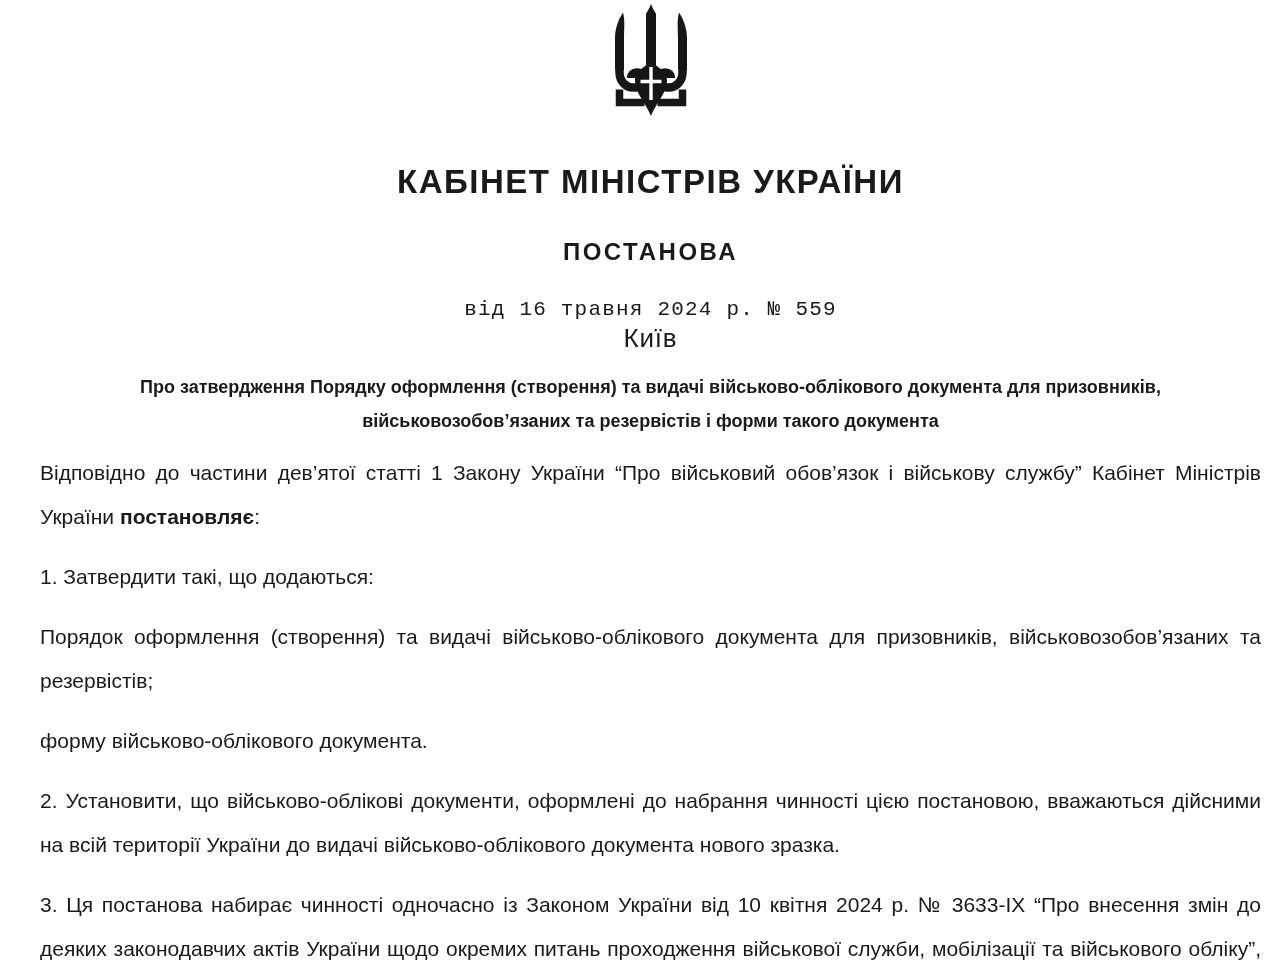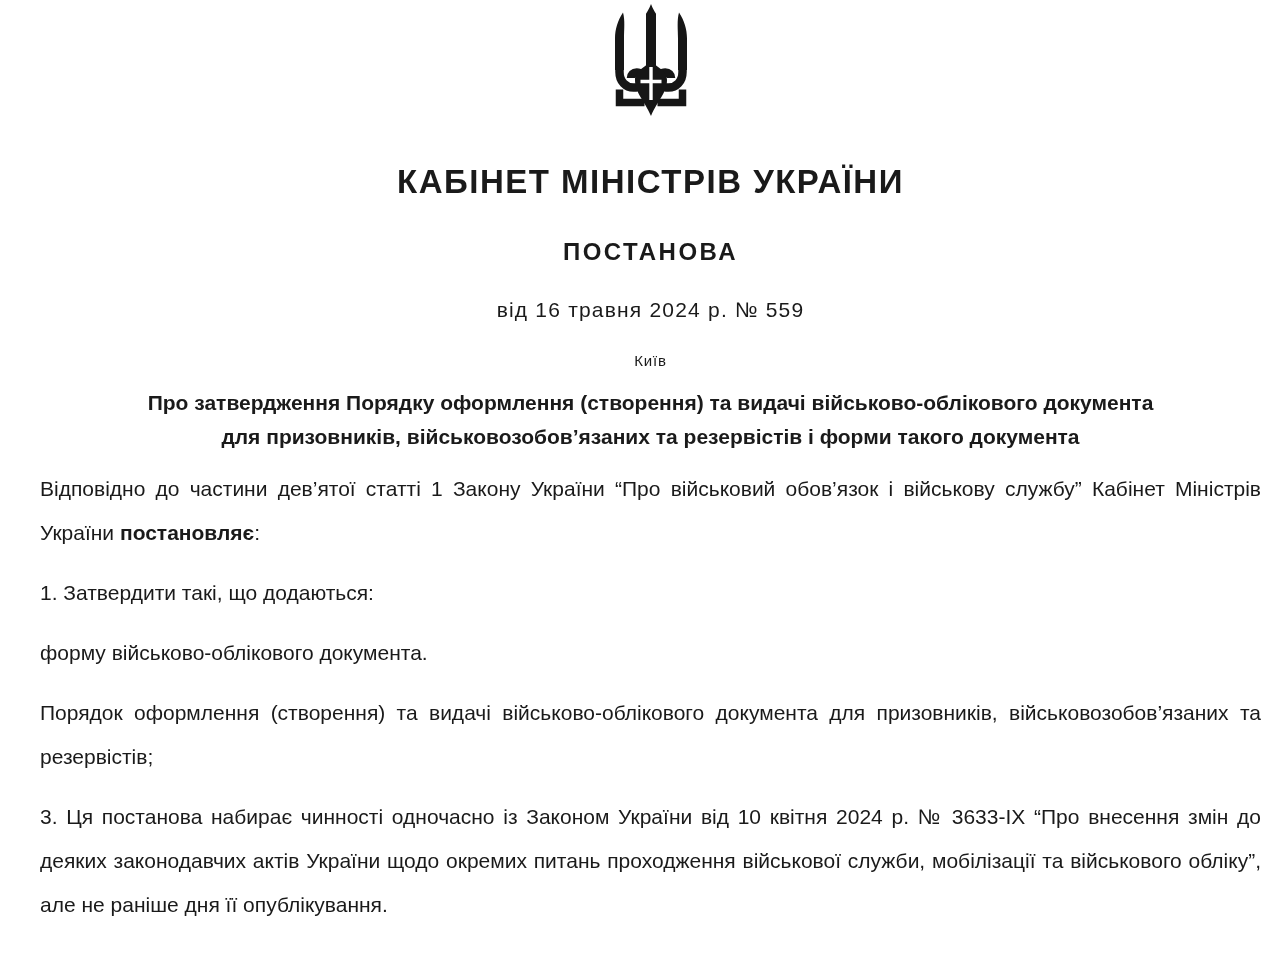--- a/index.html
+++ b/index.html
@@ -41,32 +41,32 @@
     font-weight: 700;
     letter-spacing: 2.5px;
     line-height: 1.2;
   }
   .date-line {
     margin-top: 31px;
     font-size: 21px;
     font-weight: 400;
     letter-spacing: 1.2px;
     line-height: 1.2;
+    font-family: Liberation Mono, monospace;
   }
   .city {
-    margin-top: 29px;
-    font-size: 15px;
+    font-size: 26px;
     font-weight: 400;
     letter-spacing: 0.8px;
     line-height: 1.2;
   }
   .doc-title {
     max-width: 1045px;
     margin: 16px auto 0 auto;
-    font-size: 21px;
+    font-size: 18px;
     font-weight: 700;
     line-height: 34px;
   }
   .doc-body {
     margin-top: 13px;
     font-size: 21px;
     line-height: 44px;
     text-align: justify;
   }
   .doc-body p {
@@ -108,21 +108,22 @@
 
     <div class="doc-title">Про затвердження Порядку оформлення (створення) та видачі військово-облікового документа для призовників, військовозобов’язаних та резервістів і форми такого документа</div>
   </div>
 
   <div class="doc-body">
 
     <p><span>Відповідно до частини дев’ятої статті 1 Закону України “Про військовий обов’язок і військову службу” Кабінет Міністрів України </span><strong>постановляє</strong><span>:</span></p>
 
     <p>1. Затвердити такі, що додаються:</p>
 
+    <p>Порядок оформлення (створення) та видачі військово-облікового документа для призовників, військовозобов’язаних та резервістів;</p>
+
     <p>форму військово-облікового документа.</p>
 
-    <p>Порядок оформлення (створення) та видачі військово-облікового документа для призовників, військовозобов’язаних та резервістів;</p>
-
+    <p>2. Установити, що військово-облікові документи, оформлені до набрання чинності цією постановою, вважаються дійсними на всій території України до видачі військово-облікового документа нового зразка.</p>
 
     <p>3. Ця постанова набирає чинності одночасно із Законом України від 10 квітня 2024 р. № 3633-IX “Про внесення змін до деяких законодавчих актів України щодо окремих питань проходження військової служби, мобілізації та військового обліку”, але не раніше дня її опублікування.</p>
   </div>
 
 </div>
 
 </body></html>

